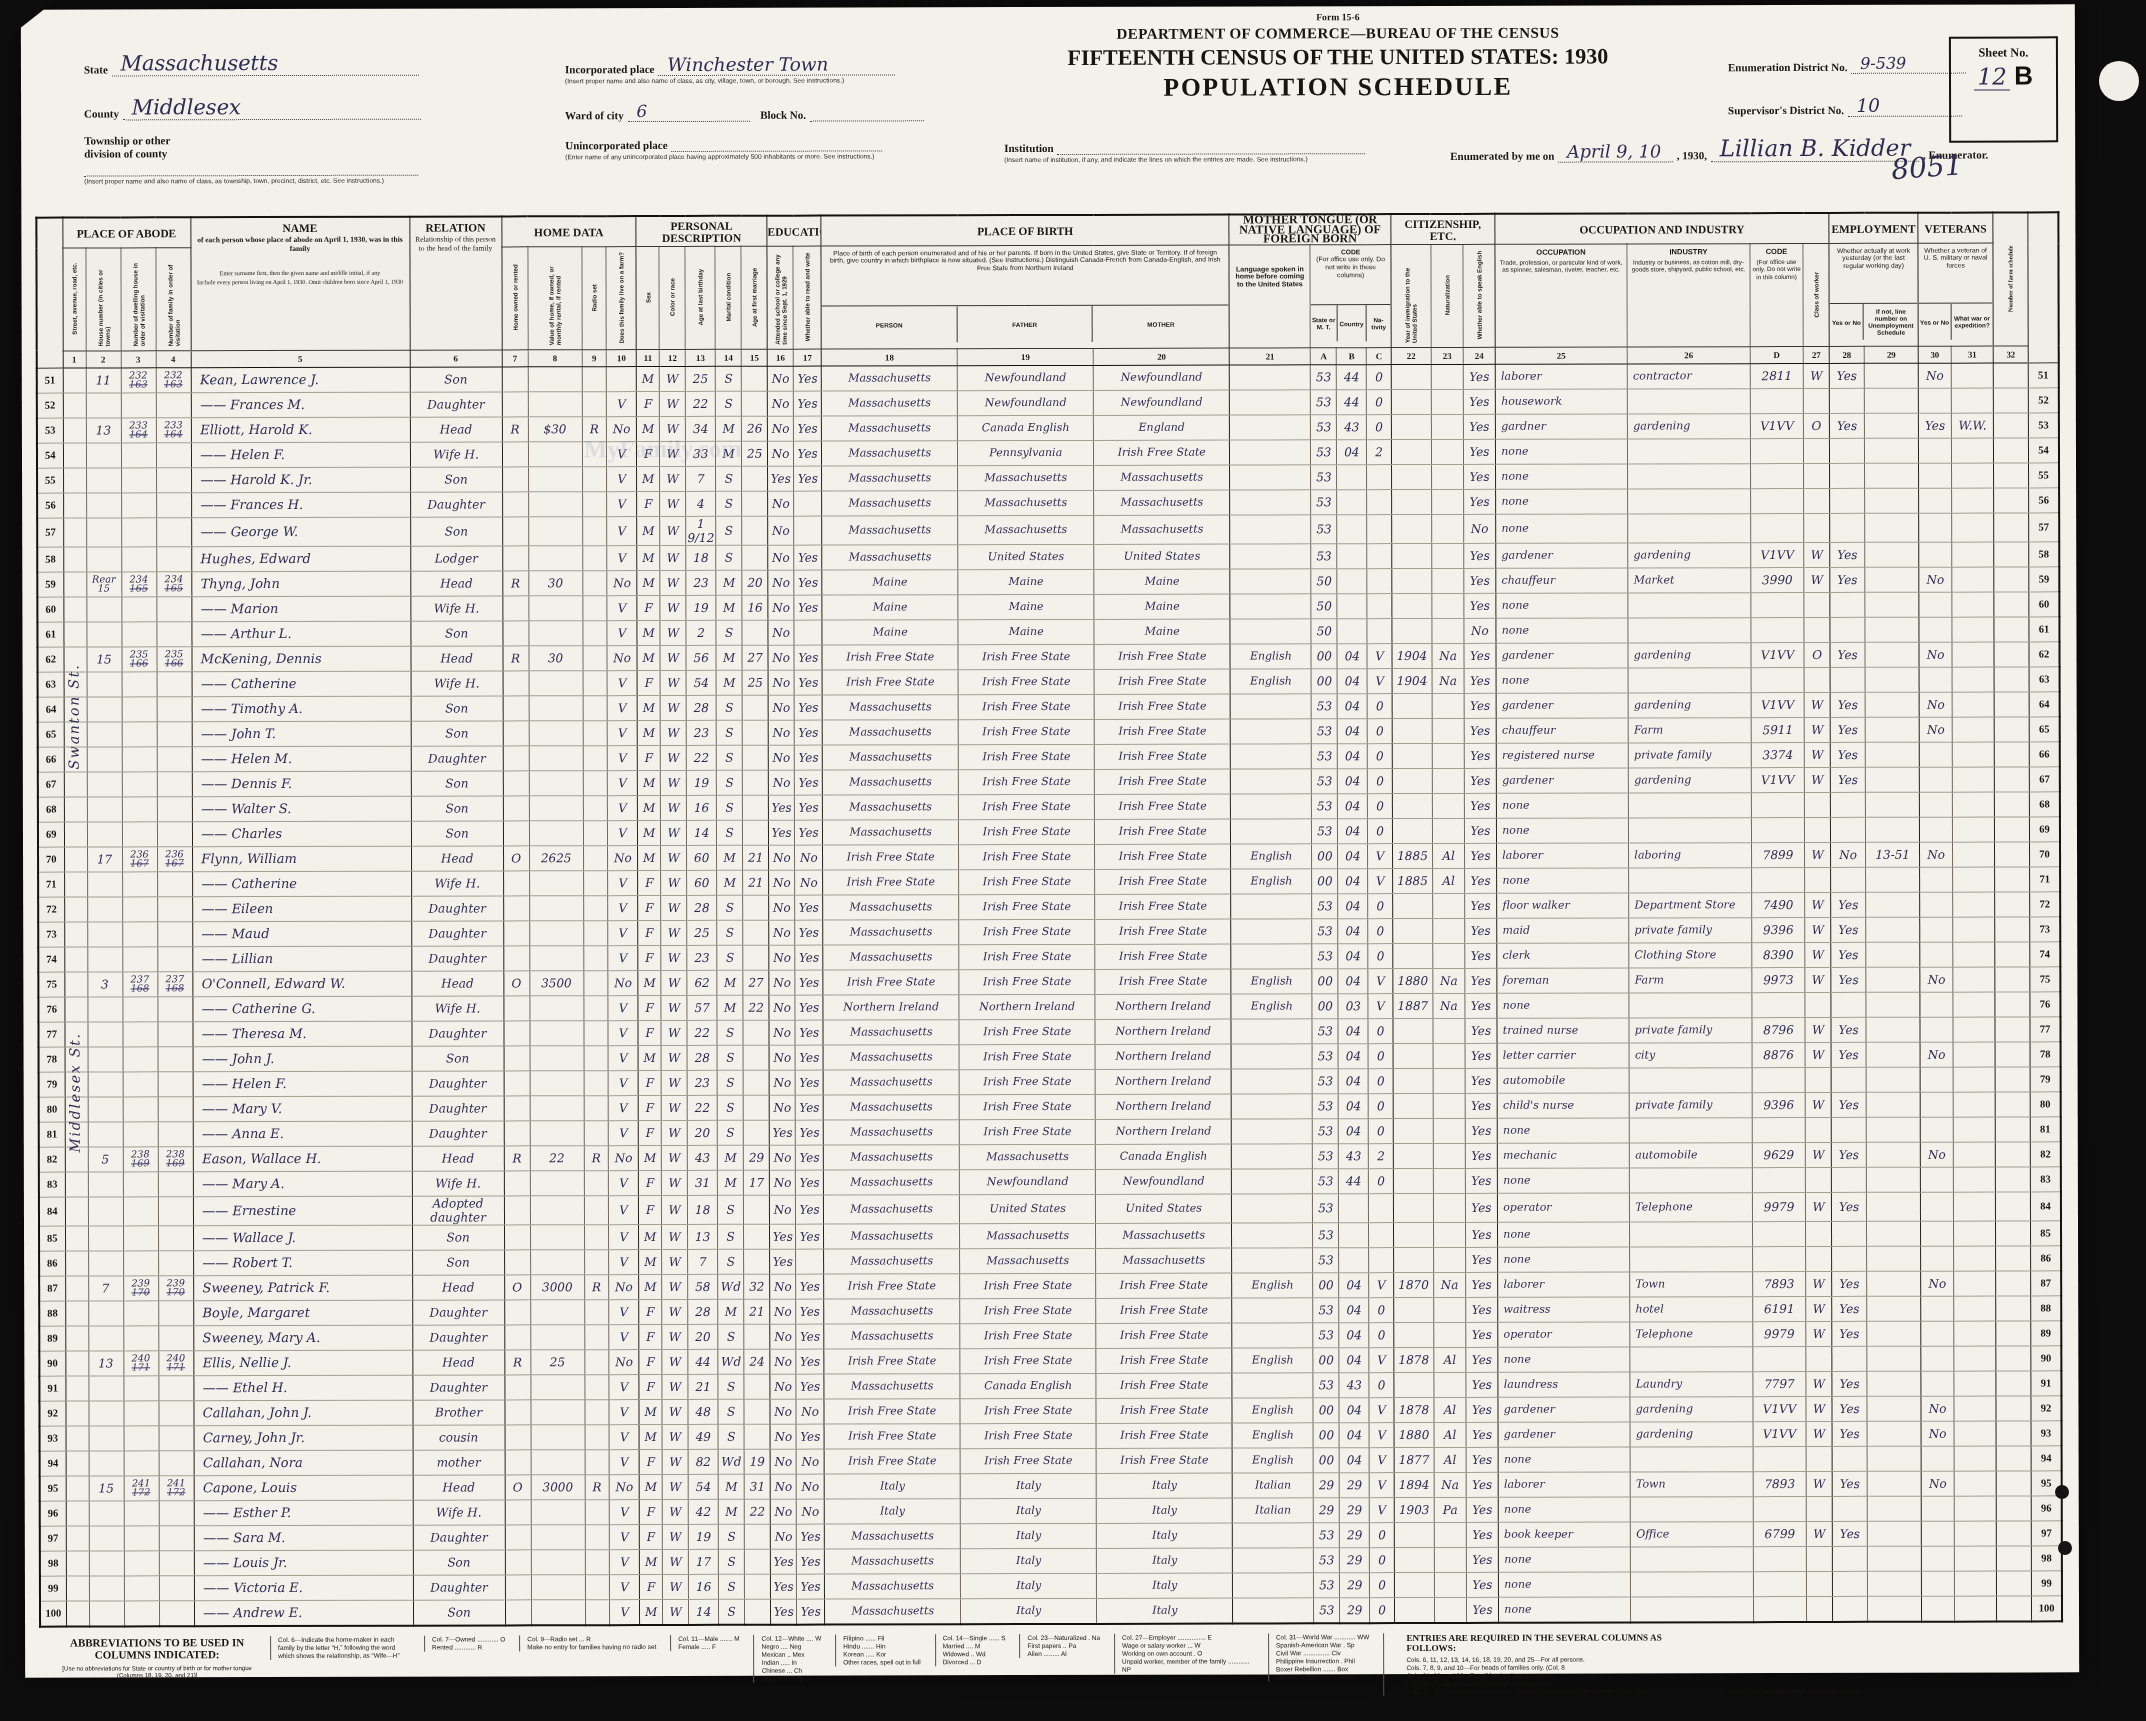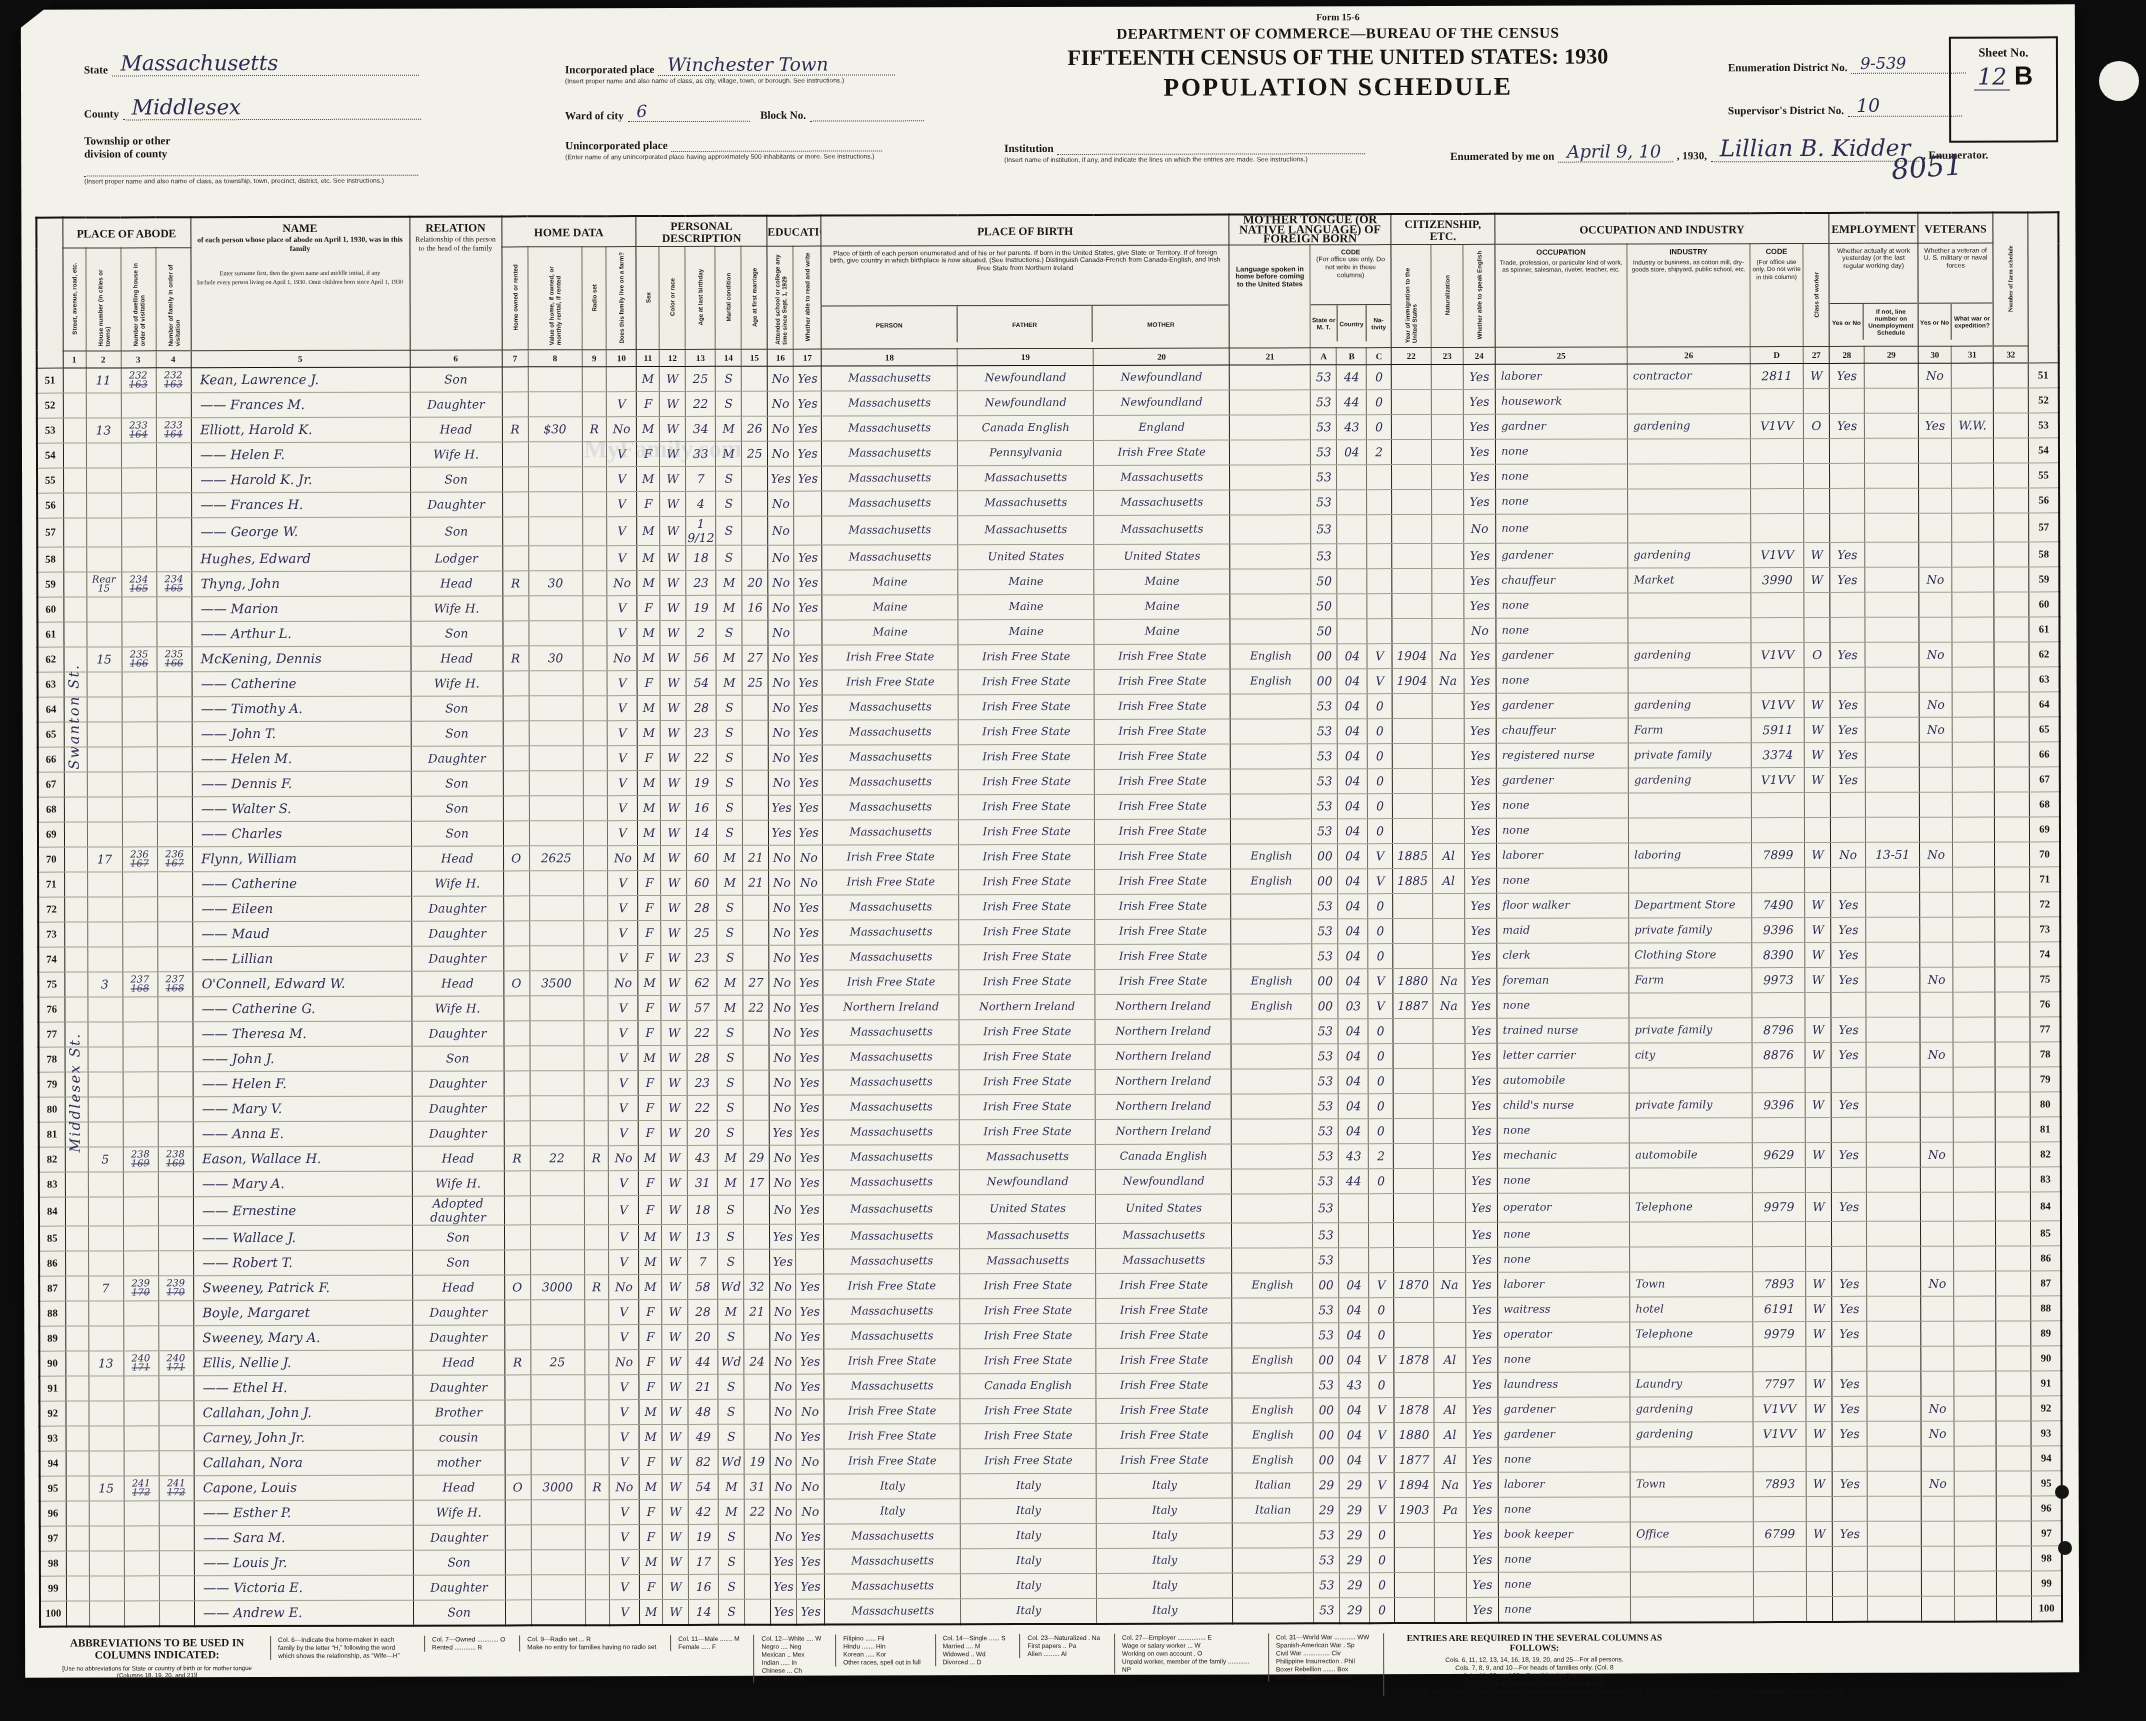--- a/index.html
+++ b/index.html
@@ -72,21 +72,21 @@
   .street-label{position:absolute;left:1.8px;top:-112px;height:263px;width:19.3px;writing-mode:vertical-rl;
                 transform:rotate(180deg);font-size:14px;letter-spacing:1.8px;z-index:5;white-space:nowrap;}
   .stk{display:flex;flex-direction:column;align-items:center;line-height:8.8px;font-size:9.7px;}
   .stk .bot{text-decoration:line-through;color:#45426e;}
   
   .page-footer{display:flex;gap:14px;padding:8.8px 26px 0 33px;align-items:flex-start;}
   .abbr-head{width:198px;text-align:center;}
   .abbr-title{font-weight:bold;font-size:11px;font-family:"Liberation Serif",serif;line-height:12.3px;}
   .abbr-note{font-size:6.1px;margin-top:3.5px;line-height:7px;}
   .fblock{font-size:6.4px;line-height:8px;white-space:pre-line;border-left:0.9px solid #55524a;padding-left:7px;max-width:132px;}
-  .entries{max-width:290px;border-left:0.9px solid #55524a;padding-left:5px;text-align:center;}
+  .entries{max-width:290px;border-left:0.9px solid #55524a;padding-left:22px;}
   .entries-title{font-weight:bold;font-size:9.2px;font-family:"Liberation Serif",serif;line-height:10.5px;}
   .entries-body{font-size:6.4px;line-height:8px;white-space:pre-line;margin-top:2.6px;}
   .printcode{font-size:6.1px;margin-left:8.8px;align-self:flex-end;white-space:nowrap;}
 </style>
 </head>
 <body>
 
 <div class="page">
   <div class="paper">
 

